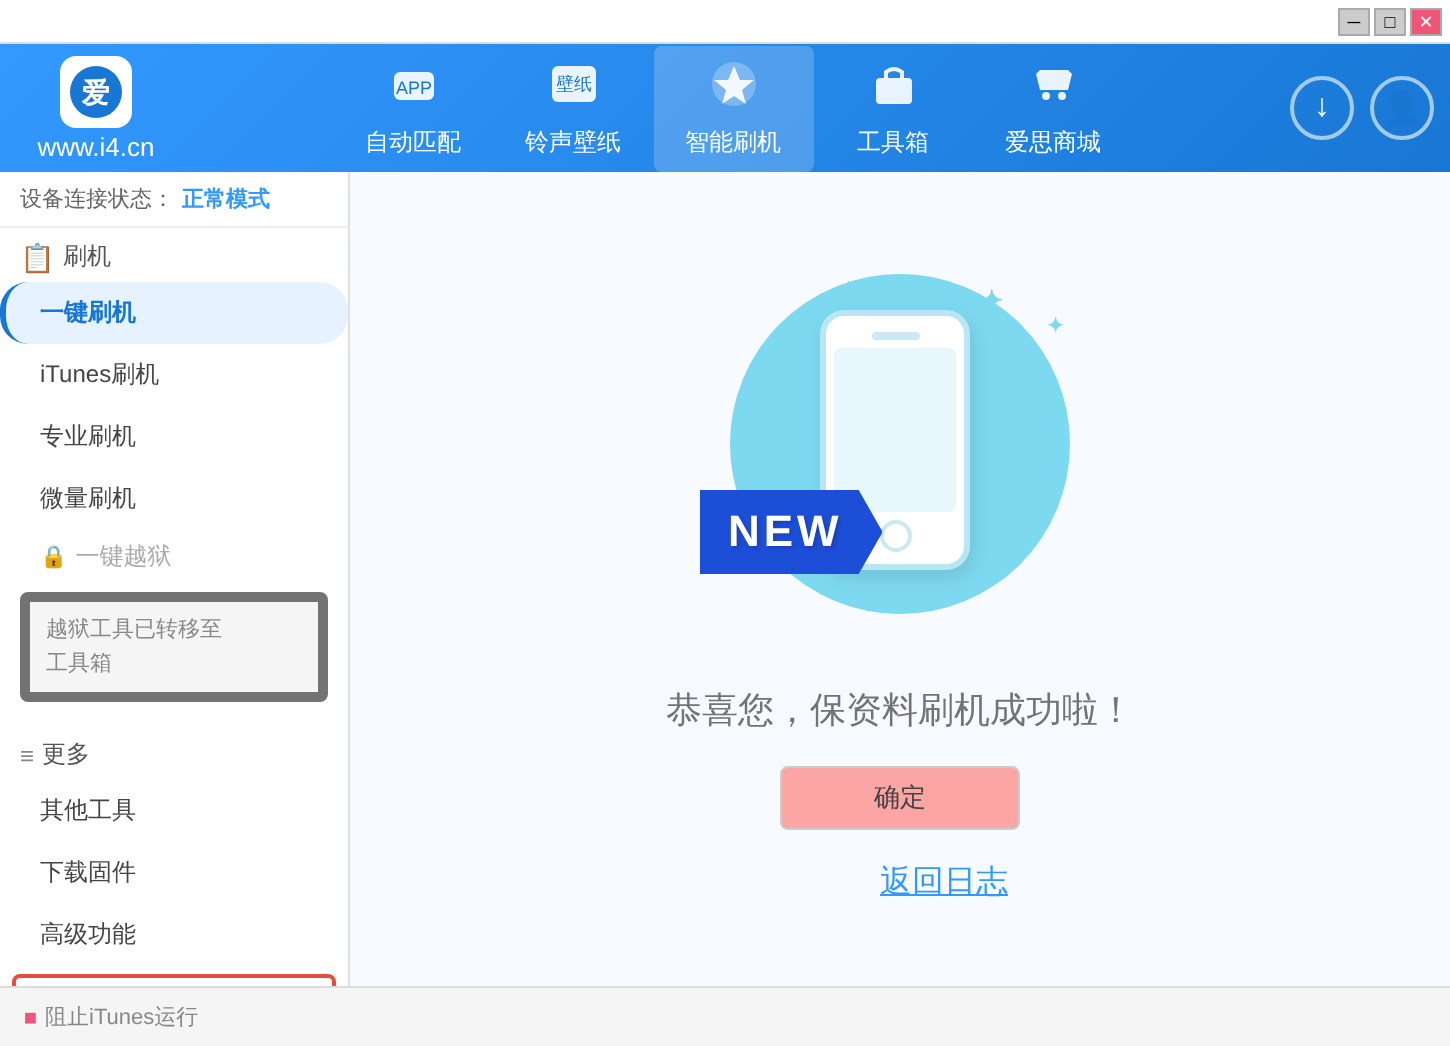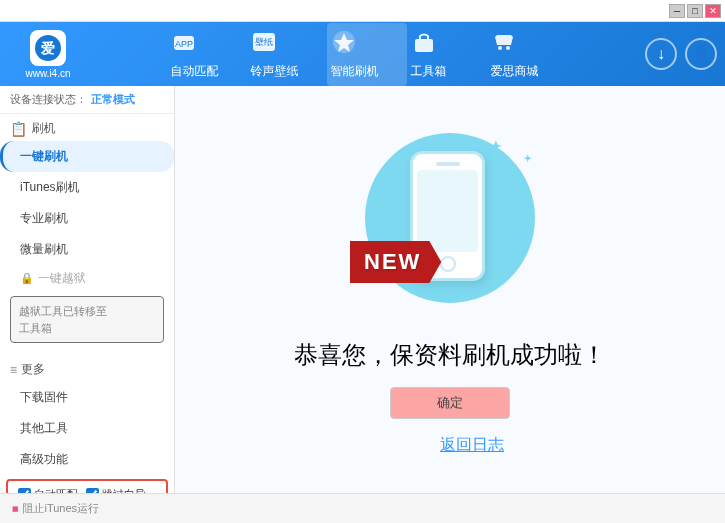--- a/index.html
+++ b/index.html
@@ -41,24 +41,24 @@
       align-items: center;
       margin-right: 8px;
     }
     .logo-icon {
       width: 36px; height: 36px;
       background: #fff;
       border-radius: 8px;
       display: flex; align-items: center; justify-content: center;
       font-size: 18px; color: #1877d4; font-weight: bold;
     }
-    .logo-text { color: #fff; font-size: 10px; margin-top: 2px; }
+    .logo-text { color: #fff; font-size: 13px; margin-top: 2px; }
     .nav-items { display: flex; flex: 1; justify-content: center; gap: 0; }
     .nav-item {
-      display: flex; flex-direction: column; align-items: flex-start;
+      display: flex; flex-direction: column; align-items: center;
       width: 80px; padding: 6px 4px;
       color: #fff; cursor: pointer;
       border-radius: 4px;
       transition: background 0.2s;
     }
     .nav-item.active { background: rgba(255,255,255,0.2); }
     .nav-icon { font-size: 22px; margin-bottom: 2px; }
     .nav-label { font-size: 12px; }
     .header-right { display: flex; gap: 8px; margin-left: 8px; }
     .header-right-btn {
@@ -124,21 +124,21 @@
       font-size: 12px;
       color: #aaa;
       display: flex; align-items: center; gap: 4px;
     }
     .lock-icon { font-size: 11px; }
 
     .sidebar-notice {
       margin: 4px 10px;
       padding: 6px 8px;
       background: #f5f5f5;
-      border: 1px solid #737373;
+      border: 5px solid #737373;
       border-radius: 4px;
       font-size: 11px;
       color: #888;
       line-height: 1.5;
     }
 
     .sidebar-section-more {
       padding: 6px 10px 4px 10px;
       font-size: 12px;
       color: #555;
@@ -226,33 +226,33 @@
       border-radius: 50%;
       border: 2px solid #cce8f5;
       margin-bottom: 6px;
     }
 
     
     .new-ribbon {
       position: absolute;
       bottom: 40px;
       left: -10px;
-      background: #b91c1c;
+      background: #1d4ed8;
       padding: 8px 20px 8px 14px;
       clip-path: polygon(0 0, calc(100% - 12px) 0, 100% 50%, calc(100% - 12px) 100%, 0 100%);
       font-size: 22px;
       font-weight: 900;
       color: #fff;
       letter-spacing: 2px;
       text-shadow: 1px 1px 2px rgba(0,0,0,0.2);
     }
 
     .success-text {
-      font-size: 24px;
-      color: #000000;
+      font-size: 18px;
+      color: #737373;
       font-weight: normal;
     }
 
     .confirm-btn {
       width: 120px; height: 32px;
       background: #fca5a5;
       border: 1px solid #ccc;
       border-radius: 4px;
       font-size: 13px;
       color: #444;
@@ -406,24 +406,24 @@
       <span>越狱工具已转移至<br>工具箱</span>
     </div>
 
     <div class="sidebar-divider"></div>
 
     <div class="sidebar-section-more">
       <span class="more-icon">≡</span>
       <span>更多</span>
     </div>
     <div class="sidebar-item">
+      <span>其他工具</span>
+    </div>
+    <div class="sidebar-item">
       <span>下载固件</span>
-    </div>
-    <div class="sidebar-item">
-      <span>其他工具</span>
     </div>
     <div class="sidebar-item">
       <span>高级功能</span>
     </div>
 
     <div style="flex:1"></div>
 
     <div class="sidebar-checkboxes">
       <label class="checkbox-item">
         <input type="checkbox" checked="" style="">

